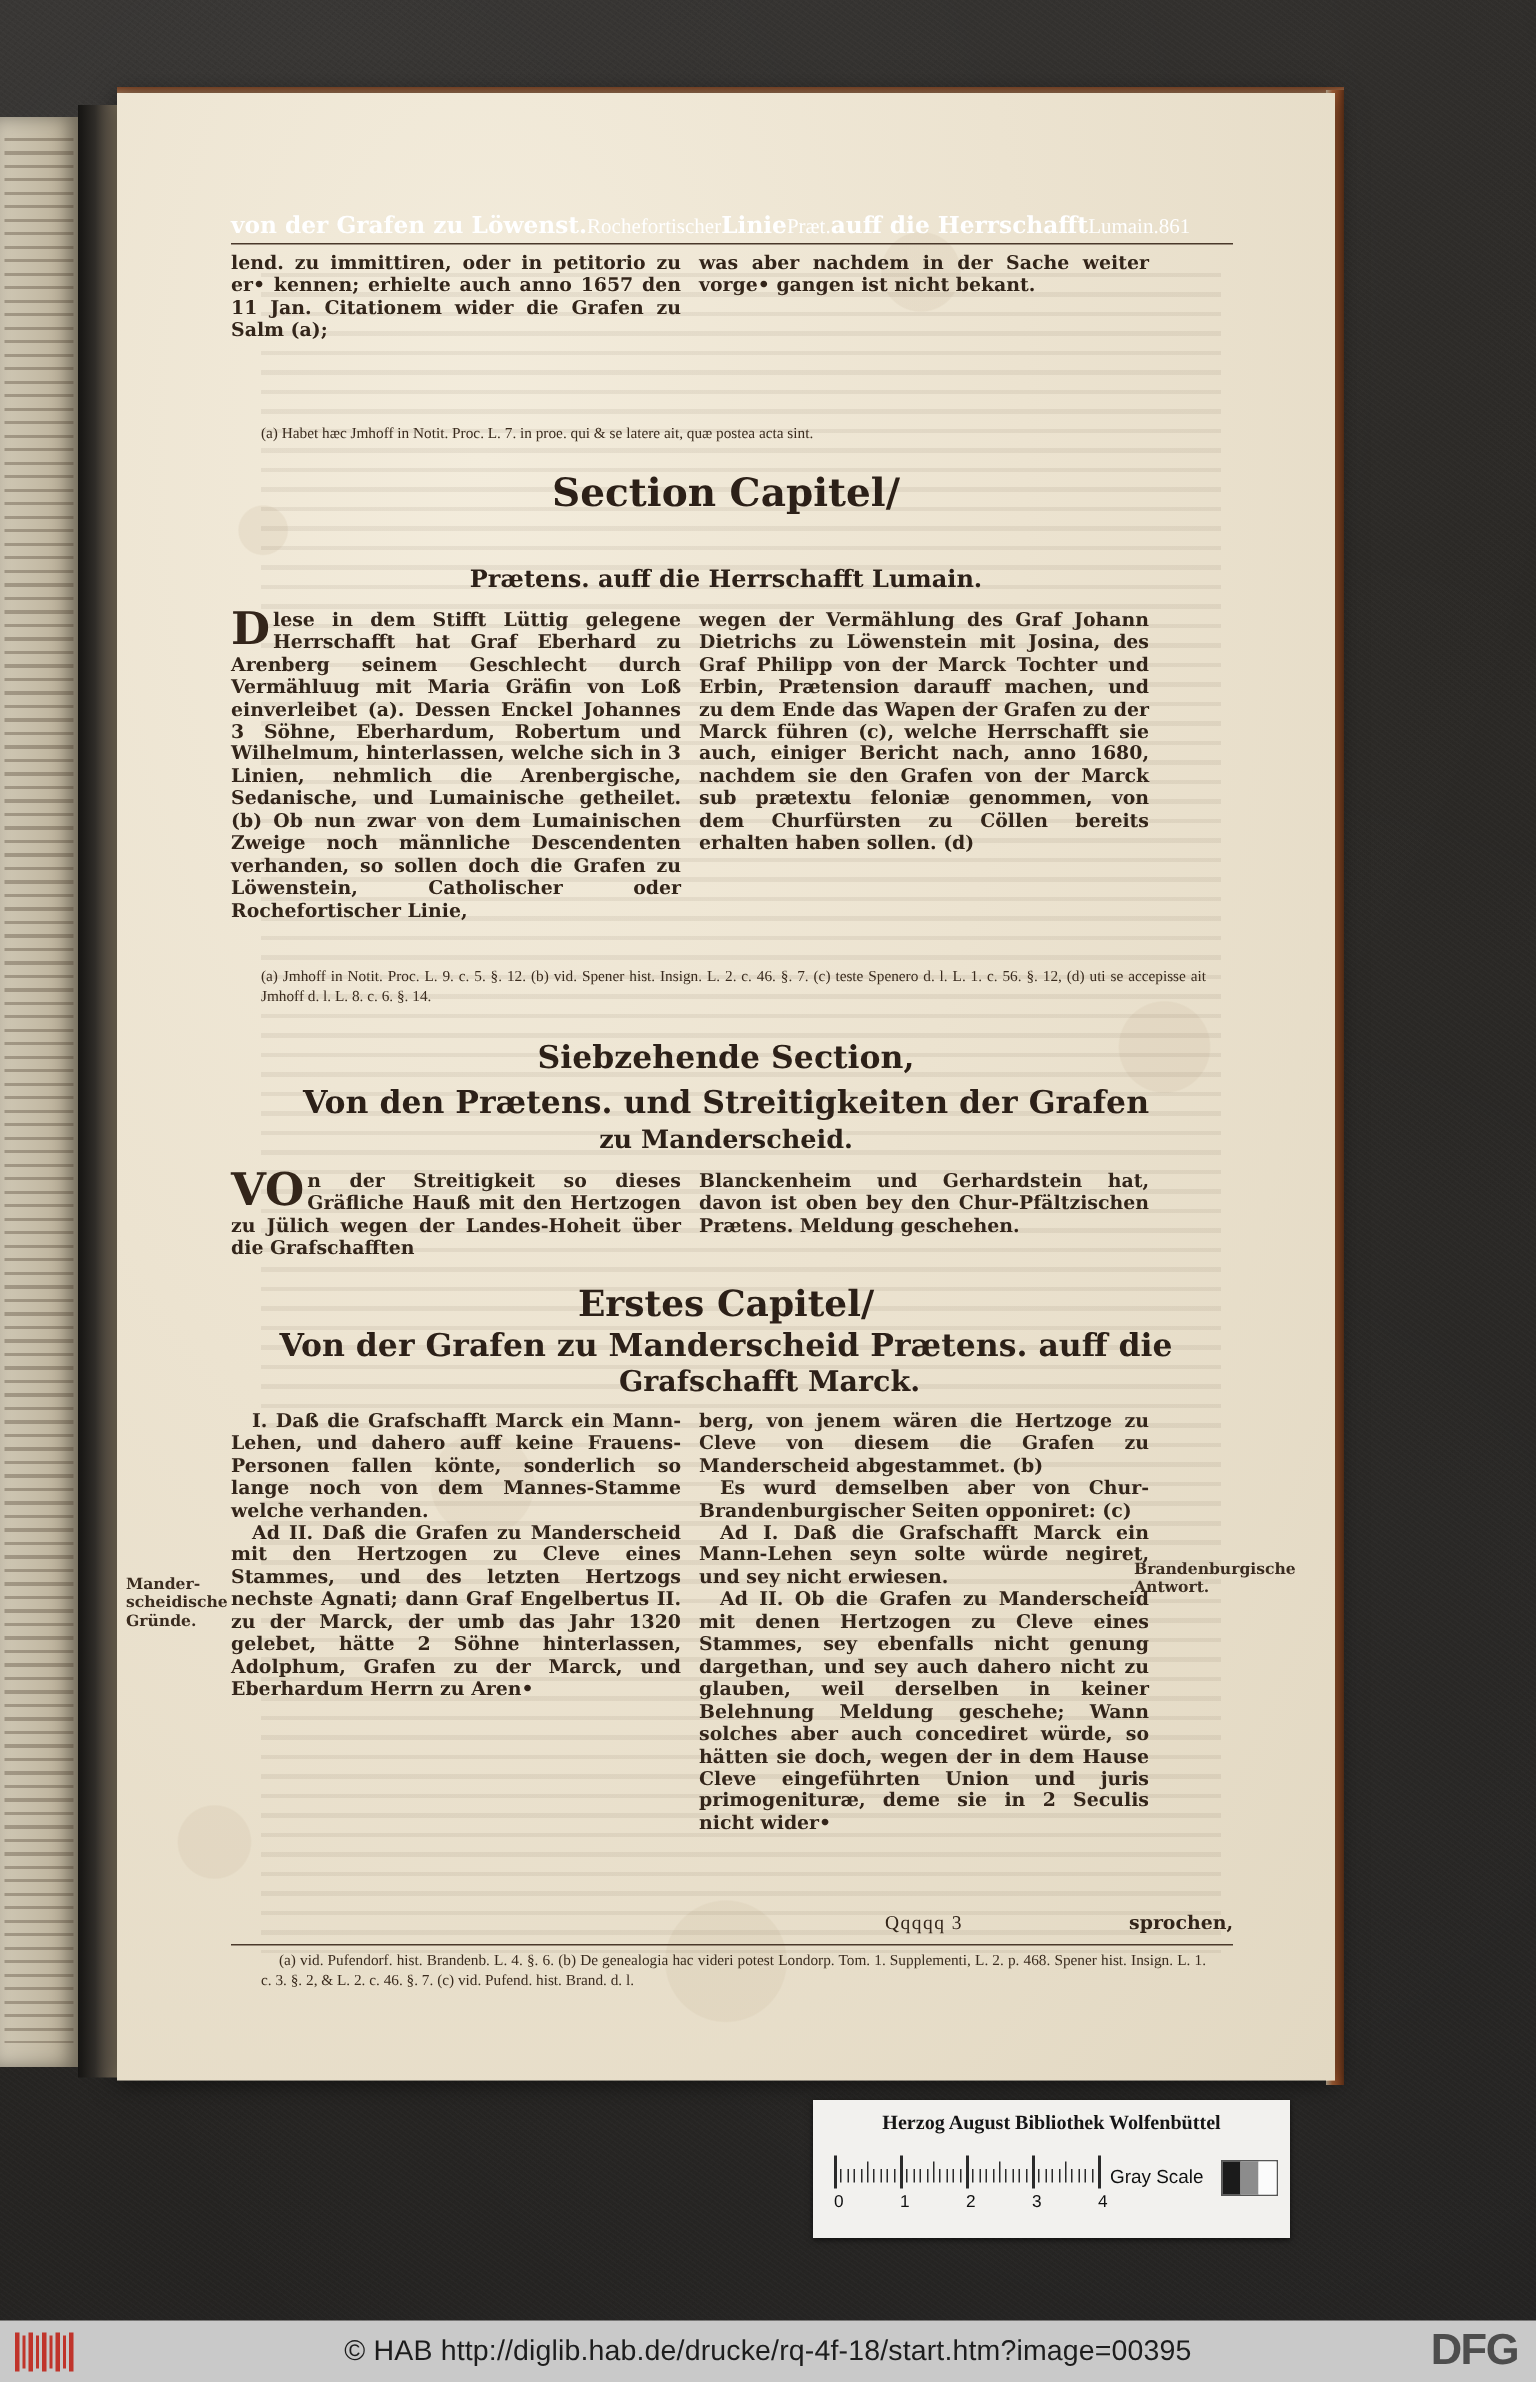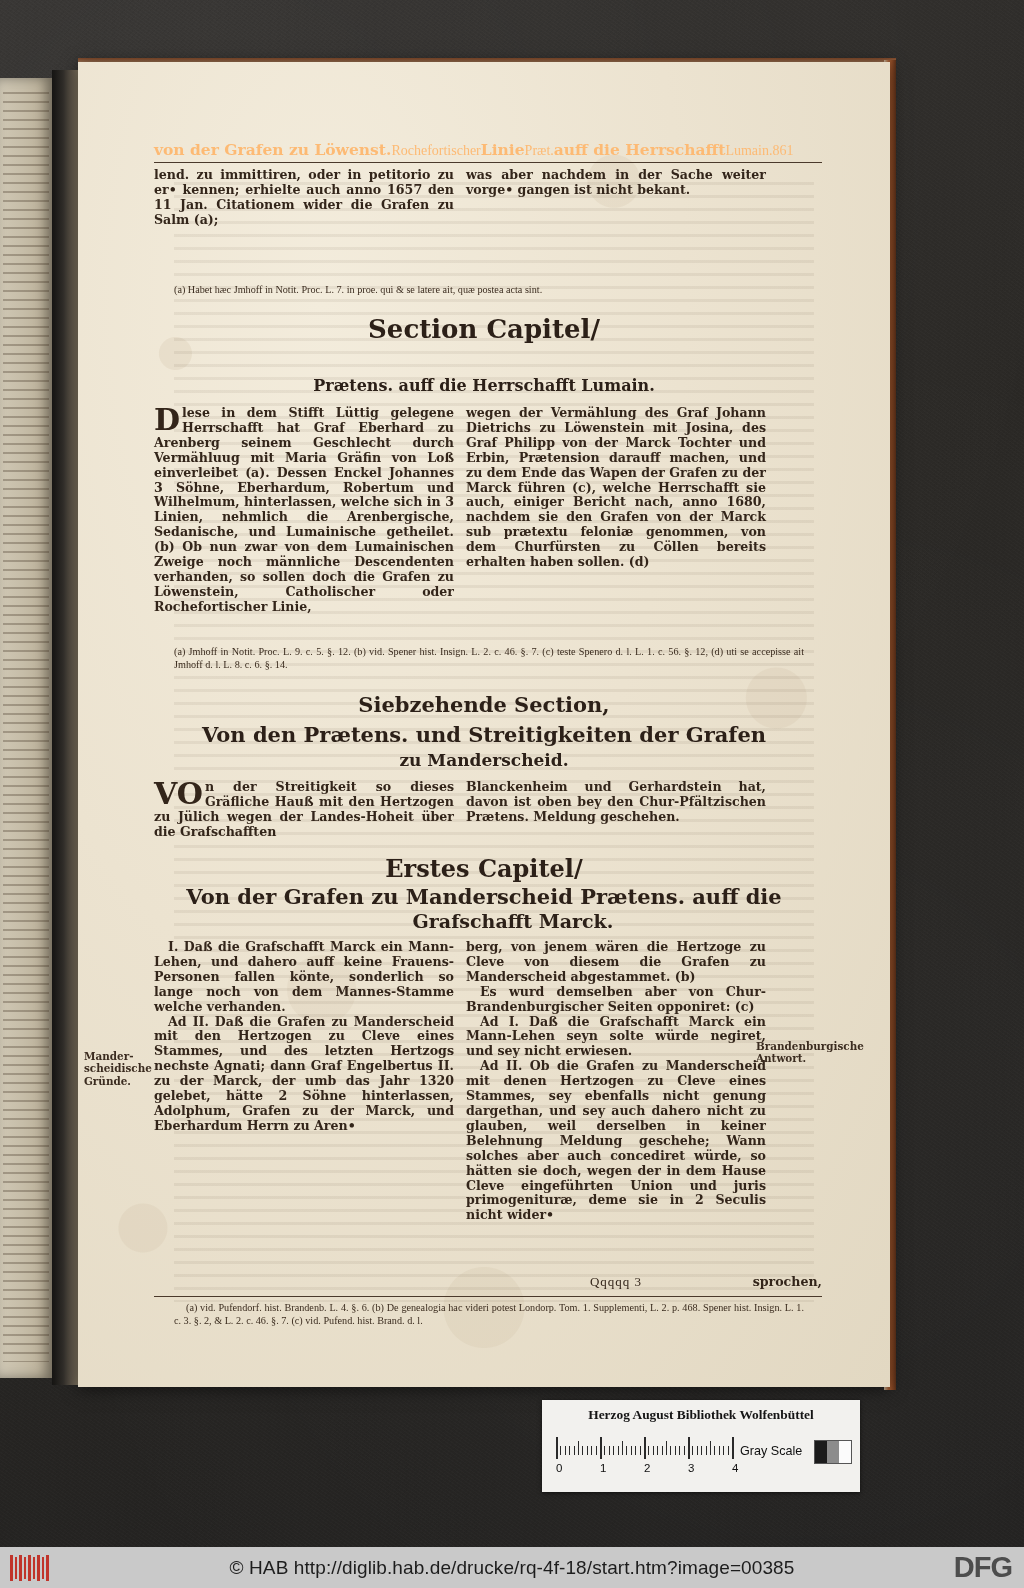--- a/index.html
+++ b/index.html
@@ -54,21 +54,21 @@
   .bleed{position:absolute;left:96px;top:120px;width:640px;height:1120px;opacity:.085;
     transform:scaleX(-1);pointer-events:none;
     background:repeating-linear-gradient(180deg,
       rgba(70,50,30,.85) 0 3px, transparent 3px 13px);}
 
   
   #type{position:absolute;left:78px;top:62px;width:812px;height:1325px;
     color:#30231a;}
 
   #runhead{position:absolute;left:76px;top:78px;width:668px;
-    font-size:14.5px;line-height:20px;white-space:nowrap;color:#fdba74;}
+    font-size:14.5px;line-height:20px;white-space:nowrap;color:#ffffff;}
   #runhead .big{font-family:"DejaVu Serif",serif;font-weight:700;font-size:15.5px;}
   #runhead .sm{font-family:"Liberation Serif",serif;font-size:14px;}
   #rule-top{position:absolute;left:76px;top:100px;width:668px;height:1px;background:#4a392b;}
 
   .col{position:absolute;width:300px;font-size:12.6px;line-height:14.9px;
     text-align:justify;color:#33251a;}
   .colL{left:76px;} .colR{left:388px;}
 
   .fr-b{font-family:"DejaVu Serif",serif;font-weight:700;}
   p.ind{margin:0;text-indent:14px;}
@@ -271,17 +271,17 @@
       <i></i>
         <i></i>
         <i></i>
         <i></i>
         <i></i>
         <i></i>
         <i></i>
         <i></i>
         <i></i>
     </div>
-    <div id="bannertext">© HAB http://diglib.hab.de/drucke/rq-4f-18/start.htm?image=00385</div>
+    <div id="bannertext">© HAB http://diglib.hab.de/drucke/rq-4f-18/start.htm?image=00395</div>
     <div id="dfg">DFG</div>
   </div>
 
 </div>
 
 </body></html>

